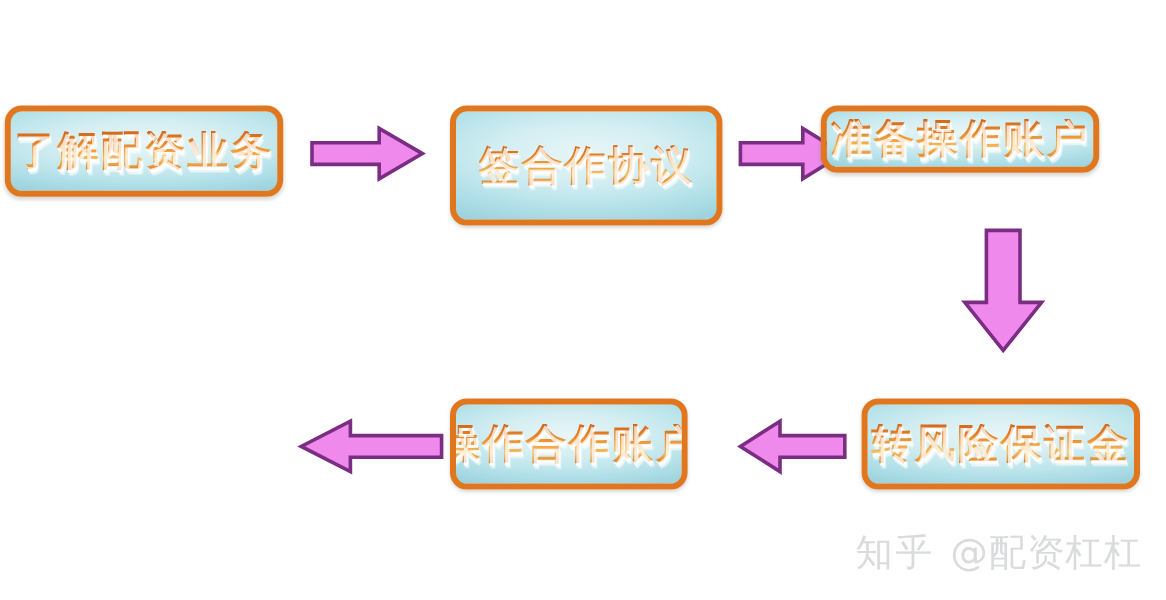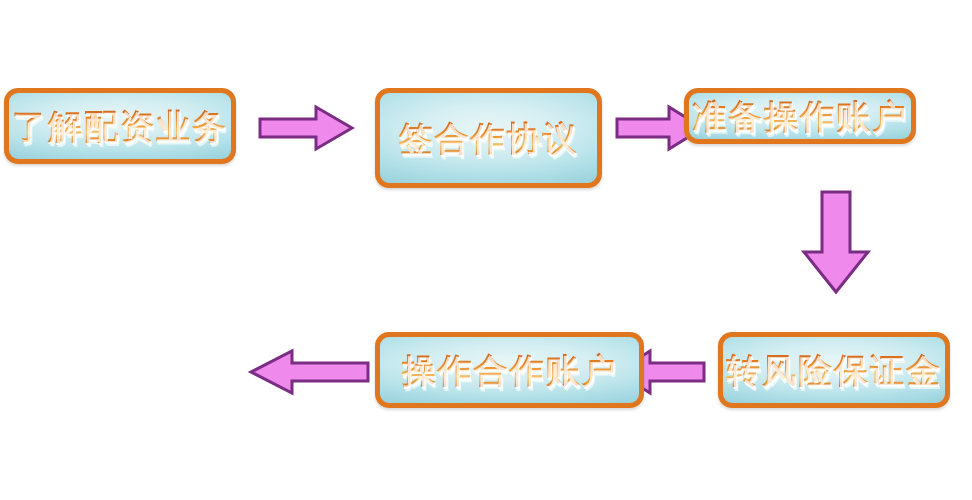--- a/index.html
+++ b/index.html
@@ -62,21 +62,21 @@
     -webkit-text-fill-color: transparent;
     text-shadow: 1px 2px 0 rgba(255, 255, 255, 0.75);
     filter: drop-shadow(1px 2px 0.5px rgba(255, 255, 255, 0.85));
   }
 
   
   #node-0 { left: 4px;   top: 88px;  width: 232px; height: 76px; }
   #node-1 { left: 375px; top: 88px;  width: 227px; height: 100px; }
   #node-2 { left: 684px; top: 88px;  width: 232px; height: 56px; }
   #node-3 { left: 718px; top: 332px; width: 232px; height: 76px; }
-  #node-4 { left: 375px; top: 332px; width: 269px; height: 76px; }
+  #node-4 { left: 375px; top: 332px; width: 198px; height: 76px; }
   #node-5 { left: 4px;   top: 332px; width: 232px; height: 76px; }
 
   
   .arrow {
     position: absolute;
   }
   .arrow svg {
     display: block;
     overflow: visible;
   }
@@ -160,14 +160,18 @@
     <span class="node-label">操作合作账户</span>
   </div>
 
   <div class="arrow" id="arrow-4">
     <svg width="122" height="48" viewBox="0 0 122 48" aria-hidden="true">
       <path class="arrow-shape" d="M 120 15 L 44 15 L 44 3 L 3 24 L 44 45 L 44 33 L 120 33 Z"></path>
     </svg>
   </div>
 
 
+  <div id="watermark">
+    <span class="wm-logo">知乎</span>
+    <span class="wm-handle">@配资杠杠</span>
+  </div>
 
 </div>
 
 </body></html>

